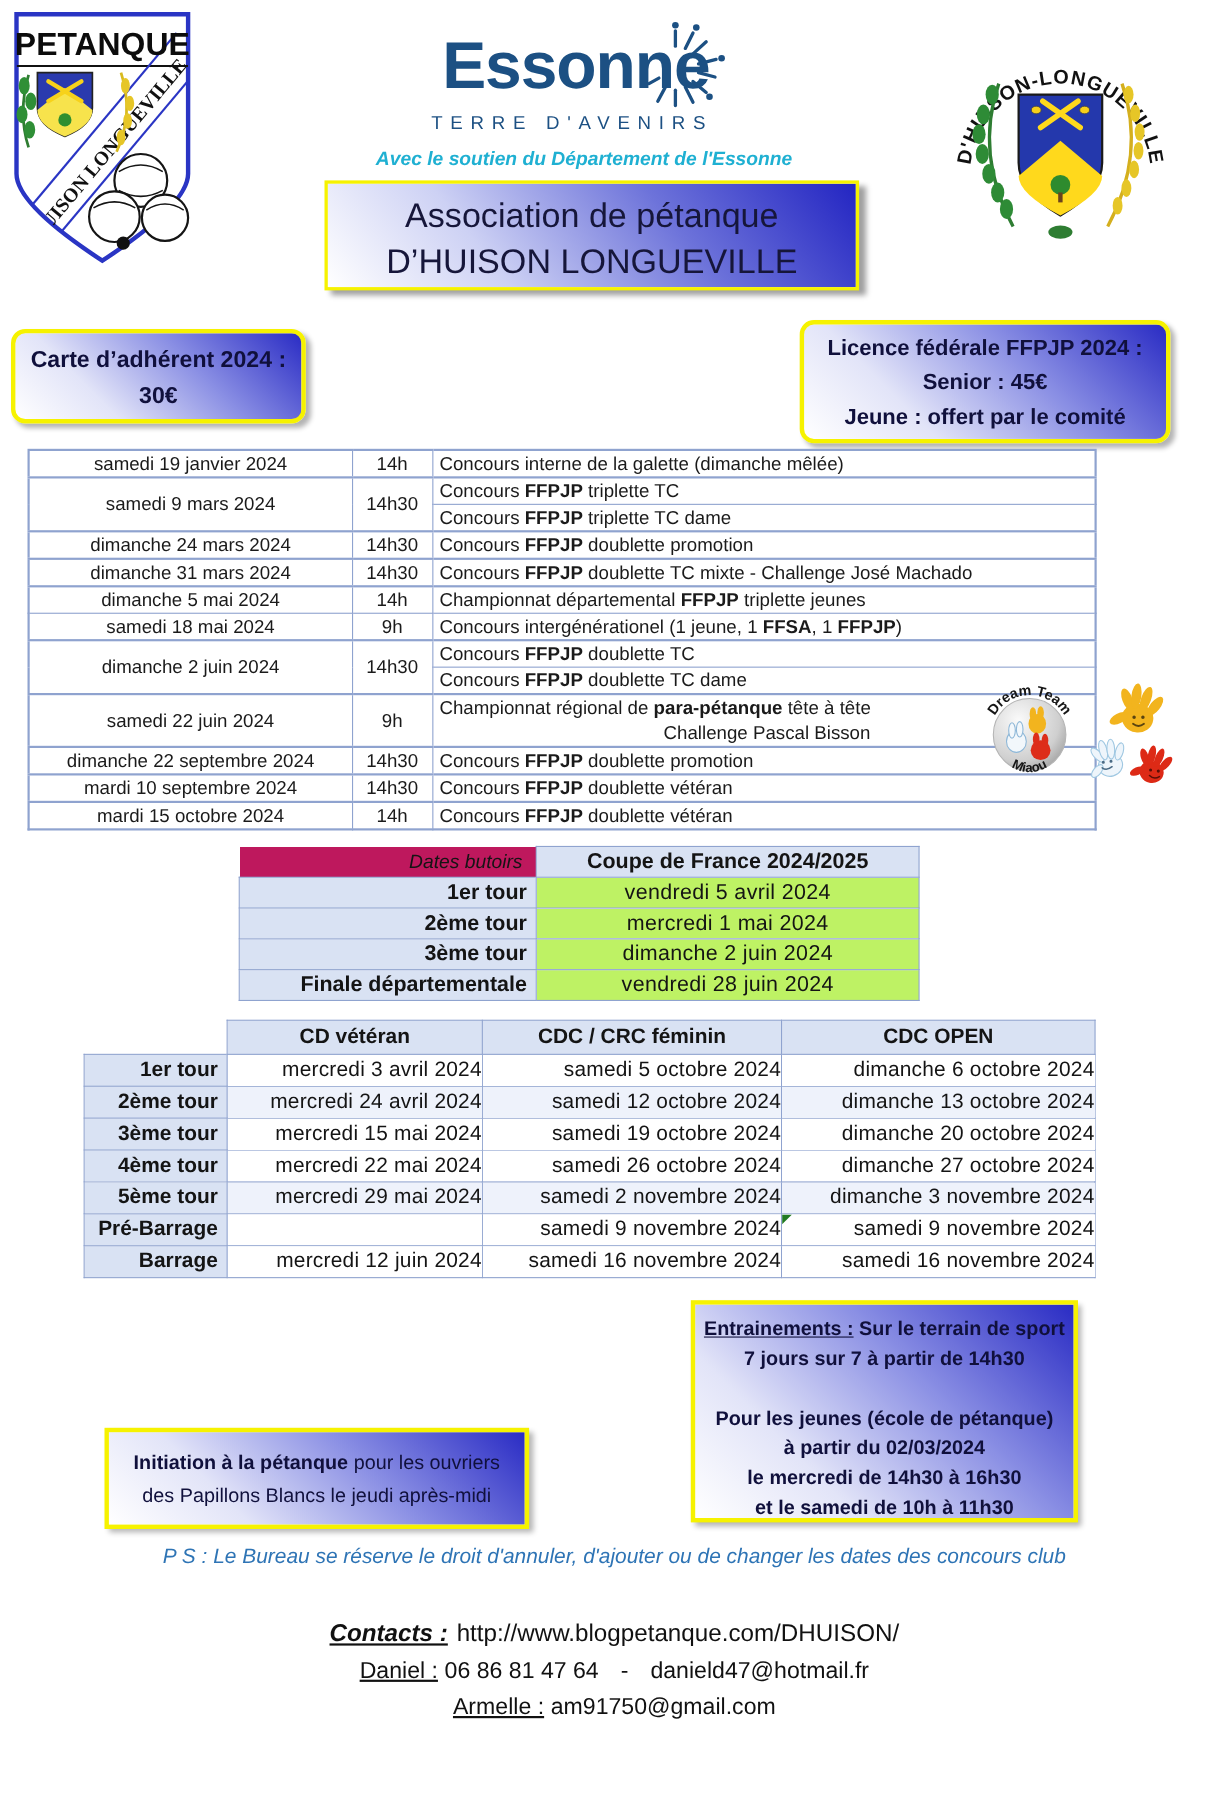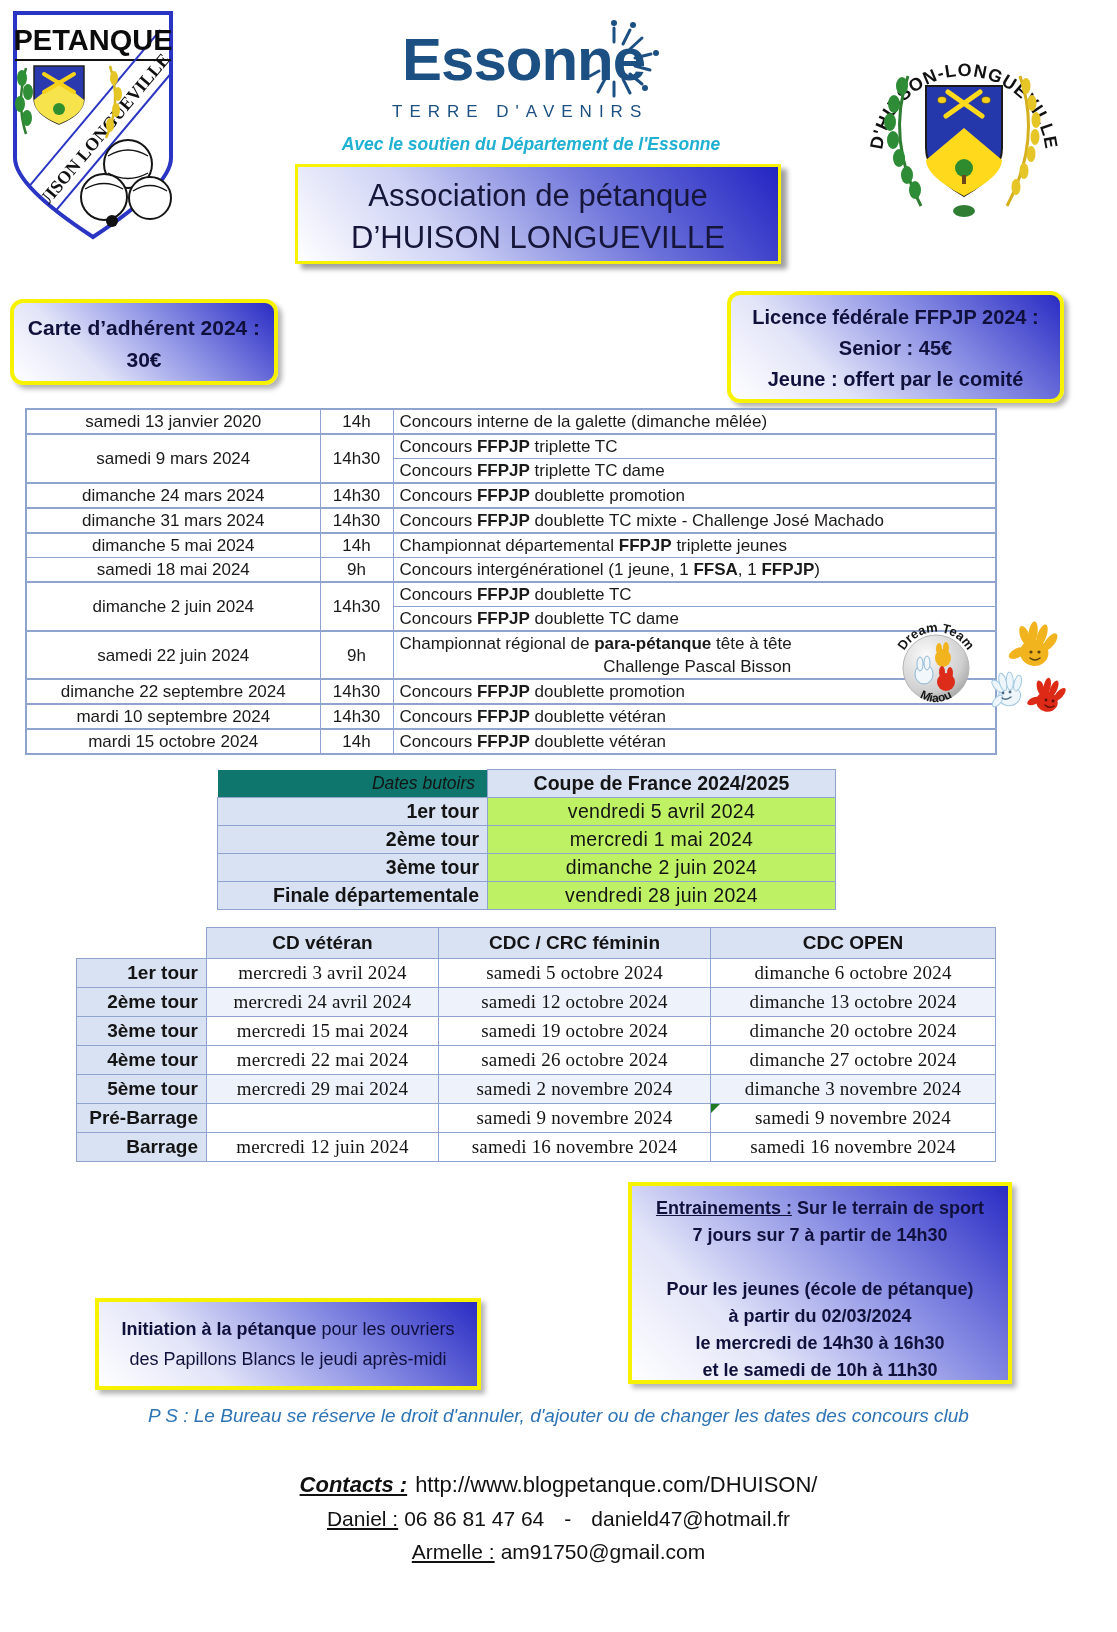--- a/index.html
+++ b/index.html
@@ -32,34 +32,34 @@
             padding:0;background:#fff;overflow:hidden;white-space:nowrap;}
   .sched tr.grp td{border-top:2px solid #8fa3cf;}
   .sched td.c{text-align:center;}
   .sched td.e{text-align:left;padding-left:6px;}
   .sched td.e div{line-height:23px;}
 
   
   .coupe{width:618px;}
   .coupe td{border:1px solid #8fa3cf;font-size:19.5px;height:27px;line-height:27px;padding:0;
             background:#bef264;white-space:nowrap;overflow:hidden;color:#141414;}
-  .coupe td.corner{border:none;background:#0f766e;font-style:italic;font-weight:400;font-size:17.5px;
+  .coupe td.corner{border:none;background:#be185d;font-style:italic;font-weight:400;font-size:17.5px;
             text-align:right;padding-right:12px;}
   .coupe td.hd{background:#d9e2f3;font-weight:700;text-align:center;}
   .coupe td.lbl{background:#d9e2f3;font-weight:700;text-align:right;padding-right:8px;}
   .coupe td.val{text-align:center;letter-spacing:.3px;}
 
   
   .cdc{width:919px;}
   .cdc td{border:1px solid #8fa3cf;font-size:19px;height:28px;line-height:28px;padding:0;
           background:#fff;white-space:nowrap;overflow:hidden;color:#141414;}
   .cdc td.corner{border:none;background:#fff;}
   .cdc td.hd{background:#d9e2f3;font-weight:700;text-align:center;}
   .cdc td.lbl{background:#d9e2f3;font-weight:700;text-align:right;padding-right:8px;}
-  .cdc td.val{text-align:center;position:relative;letter-spacing:.2px;font-family:Liberation Serif, serif;}
+  .cdc td.val{text-align:right;position:relative;letter-spacing:.2px;}
   .cdc tr:nth-child(3) td.val,.cdc tr:nth-child(6) td.val{background:#eef2fb;}
   .tri{position:absolute;left:0;top:0;width:0;height:0;
        border-top:9px solid #217a21;border-right:9px solid transparent;}
 
   
   #melee-box{font-size:19px;line-height:29px;padding-top:9px;color:#10103c;}
   #init-box{font-size:18px;line-height:30px;padding-top:12px;color:#10103c;}
   #training-box{font-size:18px;line-height:27px;padding-top:9px;font-weight:700;color:#10103c;}
   .gap{height:27px;}
 
@@ -212,21 +212,21 @@
   </div>
 
   <table class="sched abs" style="left:25px;top:408px;">
     <colgroup>
         <col style="width:294px">
         <col style="width:73px">
         <col>
       </colgroup>
     <tbody>
         <tr class="grp">
-      <td class="c">samedi 13 janvier 2020</td>
+      <td class="c">samedi 19 janvier 2024</td>
       <td class="c">14h</td>
       <td class="e"><span>Concours interne de la galette (dimanche mêlée)</span></td>
     </tr>
     <tr class="grp">
       <td class="c" rowspan="2">samedi 9 mars 2024</td>
       <td class="c" rowspan="2">14h30</td>
       <td class="e"><span>Concours </span><span class="b">FFPJP</span><span> triplette TC</span></td>
     </tr>
     <tr>
           <td class="e"><span>Concours </span><span class="b">FFPJP</span><span> triplette TC dame</span></td>
@@ -437,21 +437,21 @@
     </tr>
   </tbody>
     </table>
 
 
   <div id="init-box" class="gbox abs" style="left:95px;top:1298px;width:386px;height:92px;">
     <div><span class="b">Initiation à la pétanque</span><span> pour les ouvriers</span></div>
     <div>des Papillons Blancs le jeudi après-midi</div>
   </div>
 
-  <div id="training-box" class="gbox abs" style="left:628px;top:1182px;width:384px;height:202px;">
+  <div id="training-box" class="gbox abs" style="left:628px;top:1182px;width:352px;height:202px;">
     <div><span class="u">Entrainements :</span><span> Sur le terrain de sport</span></div>
     <div>7 jours sur 7 à partir de 14h30</div>
     <div class="gap"></div>
     <div>Pour les jeunes (école de pétanque)</div>
     <div>à partir du 02/03/2024</div>
     <div>le mercredi de 14h30 à 16h30</div>
     <div>et le samedi de 10h à 11h30</div>
   </div>
 
   <div id="ps-text" class="abs" style="left:0;top:1400px;">

